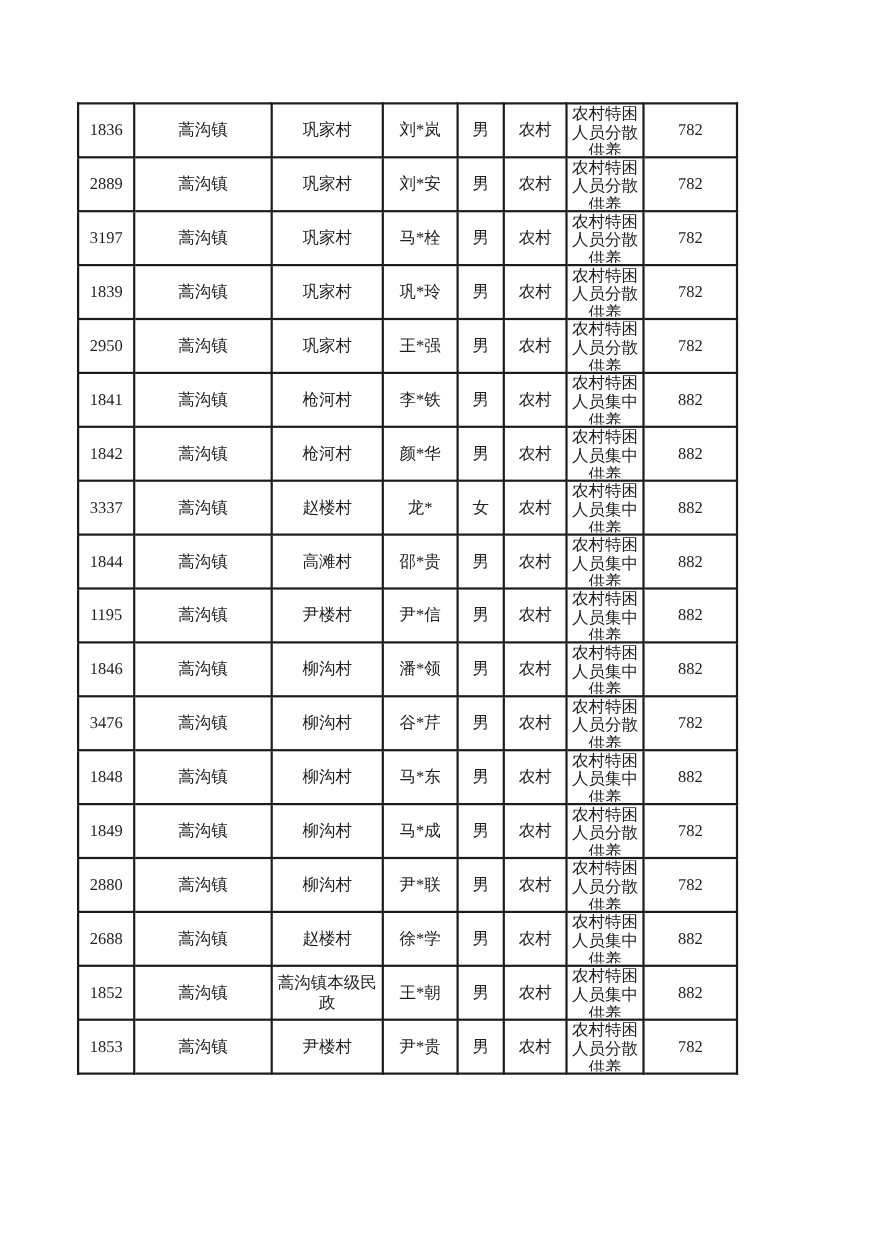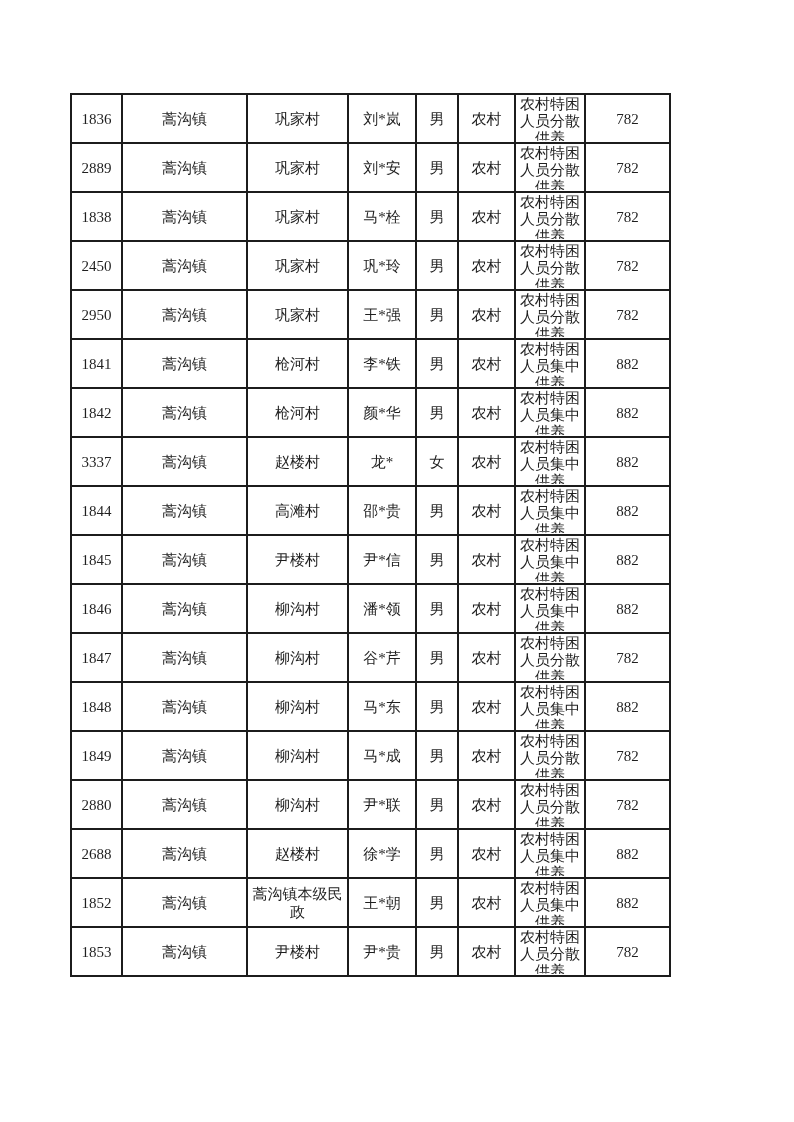--- a/index.html
+++ b/index.html
@@ -92,33 +92,33 @@
     <td>巩家村</td>
     <td>刘*安</td>
     <td>男</td>
     <td>农村</td>
     <td class="cat">
       <div class="clip">农村特困人员分散供养</div>
     </td>
     <td>782</td>
   </tr>
         <tr>
-    <td>1838</td>
+    <td>3197</td>
     <td>蒿沟镇</td>
     <td>巩家村</td>
     <td>马*栓</td>
     <td>男</td>
     <td>农村</td>
     <td class="cat">
       <div class="clip">农村特困人员分散供养</div>
     </td>
     <td>782</td>
   </tr>
         <tr>
-    <td>2450</td>
+    <td>1839</td>
     <td>蒿沟镇</td>
     <td>巩家村</td>
     <td>巩*玲</td>
     <td>男</td>
     <td>农村</td>
     <td class="cat">
       <div class="clip">农村特困人员分散供养</div>
     </td>
     <td>782</td>
   </tr>
@@ -176,21 +176,21 @@
     <td>高滩村</td>
     <td>邵*贵</td>
     <td>男</td>
     <td>农村</td>
     <td class="cat">
       <div class="clip">农村特困人员集中供养</div>
     </td>
     <td>882</td>
   </tr>
         <tr>
-    <td>1845</td>
+    <td>1195</td>
     <td>蒿沟镇</td>
     <td>尹楼村</td>
     <td>尹*信</td>
     <td>男</td>
     <td>农村</td>
     <td class="cat">
       <div class="clip">农村特困人员集中供养</div>
     </td>
     <td>882</td>
   </tr>
@@ -200,21 +200,21 @@
     <td>柳沟村</td>
     <td>潘*领</td>
     <td>男</td>
     <td>农村</td>
     <td class="cat">
       <div class="clip">农村特困人员集中供养</div>
     </td>
     <td>882</td>
   </tr>
         <tr>
-    <td>1847</td>
+    <td>3476</td>
     <td>蒿沟镇</td>
     <td>柳沟村</td>
     <td>谷*芹</td>
     <td>男</td>
     <td>农村</td>
     <td class="cat">
       <div class="clip">农村特困人员分散供养</div>
     </td>
     <td>782</td>
   </tr>

